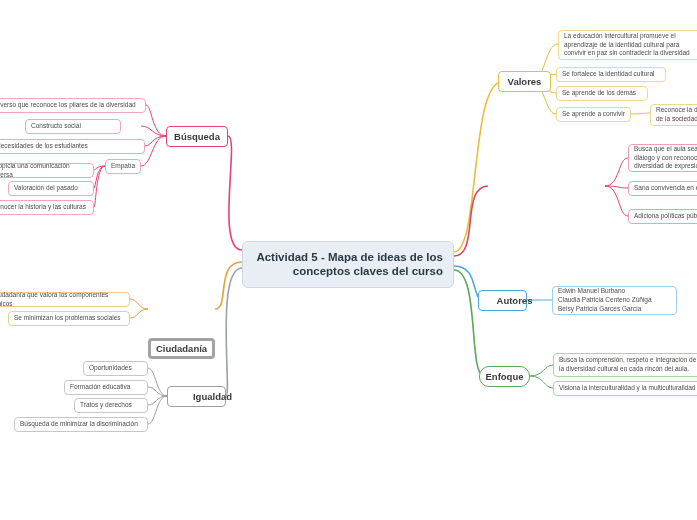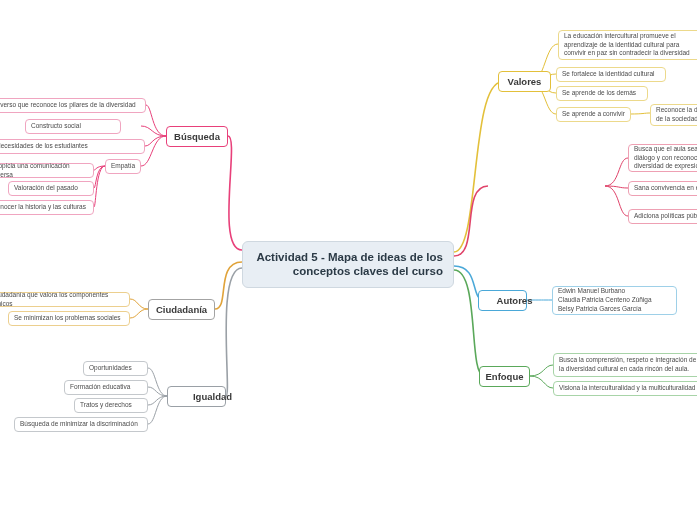--- a/index.html
+++ b/index.html
@@ -62,21 +62,21 @@
     text-align: left;
     justify-content: flex-start;
     line-height: 1.35;
   }
   .b-pink   { border: 1px solid #e8407a; color: #3a3a3a; }
   .l-pink   { border: 1px solid #f0a5c0; color: #4a4a4a; }
   .b-yellow { border: 1px solid #e3c03a; color: #3a3a3a; }
   .l-yellow { border: 1px solid #ecd98b; color: #4a4a4a; }
   .b-red    { border: 1px solid #e0436a; color: #3a3a3a; }
   .l-red    { border: 1px solid #eea0b3; color: #4a4a4a; }
-  .b-orange { border: 1px solid #a3a3a3; color: #3a3a3a; }
+  .b-orange { border: 3px solid #a3a3a3; color: #3a3a3a; margin-top: 39px; }
   .l-orange { border: 1px solid #eccf8e; color: #4a4a4a; }
   .b-gray   { border: 1px solid #9aa0a6; color: #3a3a3a; padding-left: 40px; }
   .l-gray   { border: 1px solid #c4c8cc; color: #4a4a4a; }
   .b-blue   { border: 1px solid #4aa8d8; color: #3a3a3a; padding-left: 32px; }
   .l-blue   { border: 1px solid #9ed0e8; color: #4a4a4a; }
   .b-green  { border: 1px solid #5aa85a; color: #3a3a3a; }
   .l-green  { border: 1px solid #a8d4a8; color: #4a4a4a; }
 </style>
 </head>
 <body>
@@ -161,21 +161,21 @@
 
   <div class="node branch b-blue" style="left:478px; top:290px; width:49px; height:21px;">
     <span>Autores</span>
   </div>
   <div class="node leaf l-blue" style="left:552px; top:286px; width:125px; height:29px; white-space:pre-line;">
     <span>Edwin Manuel Burbano
 Claudia Patricia Centeno Zúñiga
 Belsy Patricia Garces García</span>
   </div>
 
-  <div class="node branch b-green" style="left:479px; top:366px; width:51px; height:21px;">
+  <div class="node branch b-green" style="left:479px; top:366px; width:51px; height:21px;border-radius:10px;">
     <span>Enfoque</span>
   </div>
   <div class="node leaf l-green" style="left:553px; top:353px; width:152px; height:24px;">
     <span>Busca la comprensión, respeto e integración de la diversidad cultural en cada rincón del aula.</span>
   </div>
   <div class="node leaf l-green" style="left:553px; top:381px; width:152px; height:15px;">
     <span>Visiona la interculturalidad y la multiculturalidad</span>
   </div>
 
   <div class="node branch b-pink" style="left:166px; top:126px; width:62px; height:21px;">

